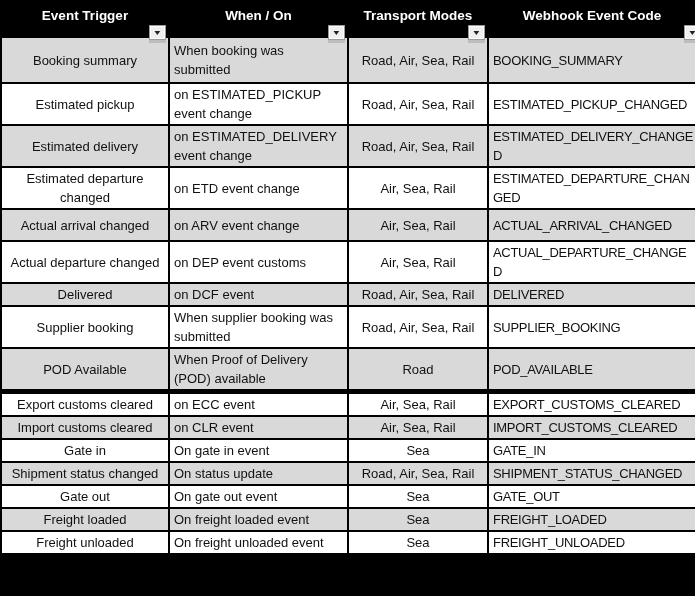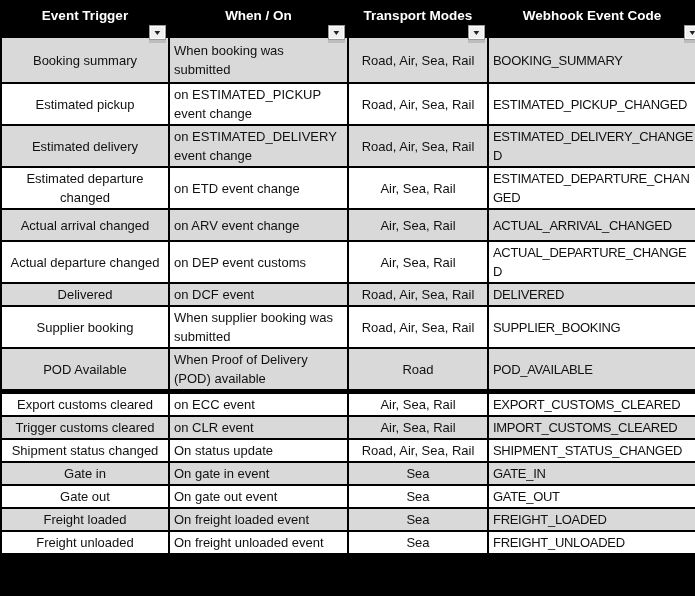--- a/index.html
+++ b/index.html
@@ -169,36 +169,36 @@
         <td class="c">Road</td>
         <td class="code">POD_AVAILABLE</td>
       </tr>
       <tr class="group-start" style="height: 21px; margin-top: 8px;">
         <td class="c">Export customs cleared</td>
         <td class="l">on ECC event</td>
         <td class="c">Air, Sea, Rail</td>
         <td class="code">EXPORT_CUSTOMS_CLEARED</td>
       </tr>
       <tr style="height: 20px;">
-        <td class="c">Trigger customs cleared</td>
+        <td class="c">Import customs cleared</td>
         <td class="l">on CLR event</td>
         <td class="c">Air, Sea, Rail</td>
         <td class="code">IMPORT_CUSTOMS_CLEARED</td>
+      </tr>
+      <tr style="height: 20px;">
+        <td class="c">Gate in</td>
+        <td class="l">On gate in event</td>
+        <td class="c">Sea</td>
+        <td class="code">GATE_IN</td>
       </tr>
       <tr style="height: 20px;">
         <td class="c">Shipment status changed</td>
         <td class="l">On status update</td>
         <td class="c">Road, Air, Sea, Rail</td>
         <td class="code">SHIPMENT_STATUS_CHANGED</td>
-      </tr>
-      <tr style="height: 20px;">
-        <td class="c">Gate in</td>
-        <td class="l">On gate in event</td>
-        <td class="c">Sea</td>
-        <td class="code">GATE_IN</td>
       </tr>
       <tr style="height: 20px;">
         <td class="c">Gate out</td>
         <td class="l">On gate out event</td>
         <td class="c">Sea</td>
         <td class="code">GATE_OUT</td>
       </tr>
       <tr style="height: 20px;">
         <td class="c">Freight loaded</td>
         <td class="l">On freight loaded event</td>

